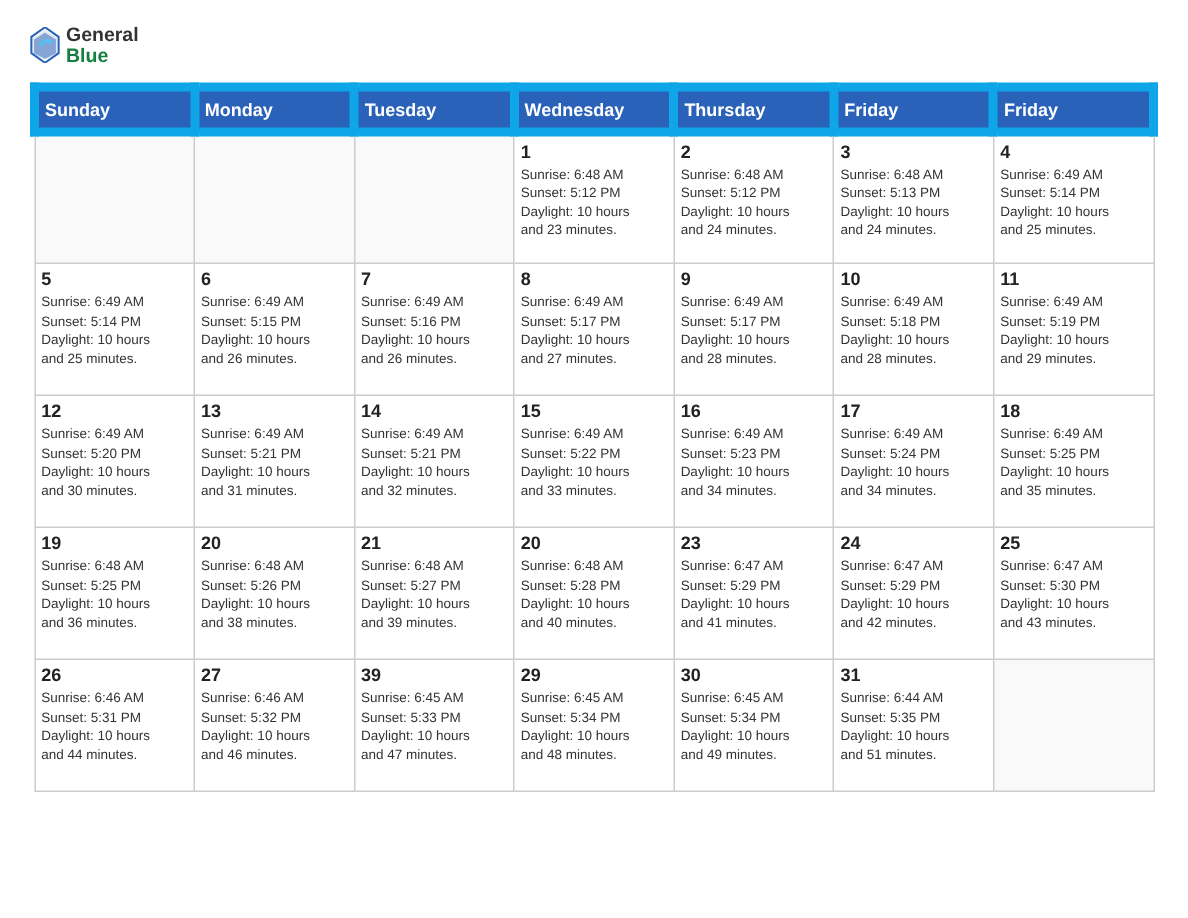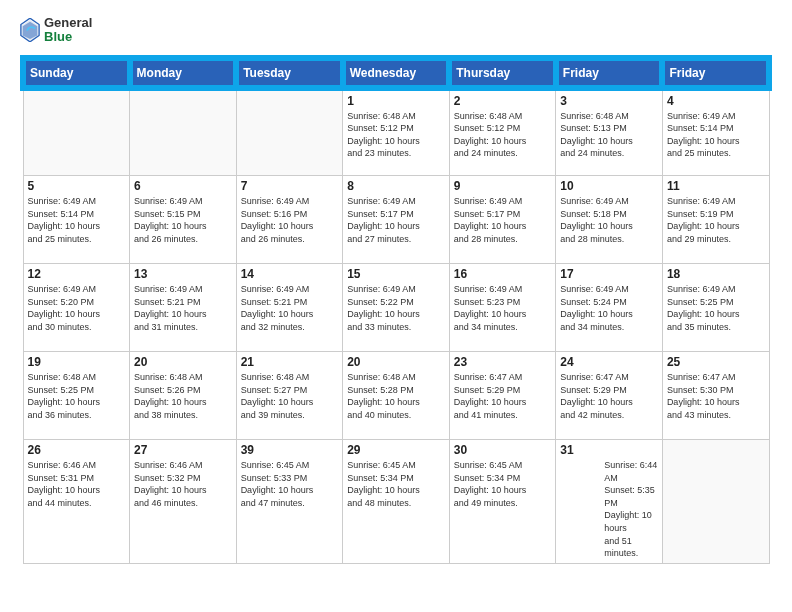--- a/index.html
+++ b/index.html
@@ -351,21 +351,21 @@
           </td>
           <td>
             <div class="day-number">30</div>
             <div class="day-info" style="white-space: pre-line;">Sunrise: 6:45 AM
 Sunset: 5:34 PM
 Daylight: 10 hours
 and 49 minutes.</div>
           </td>
           <td>
             <div class="day-number">31</div>
-            <div class="day-info" style="white-space: pre-line; margin-left: 44px;">Sunrise: 6:44 AM
+            <div class="day-info" style="white-space: pre-line;">Sunrise: 6:44 AM
 Sunset: 5:35 PM
 Daylight: 10 hours
 and 51 minutes.</div>
           </td>
           <td class="empty"></td>
         </tr>
       </tbody>
   </table>
 </div>
 

